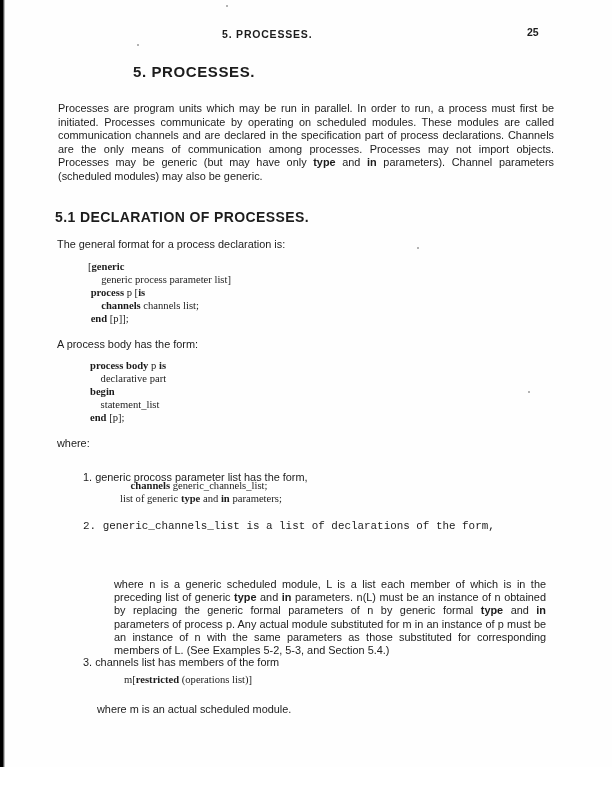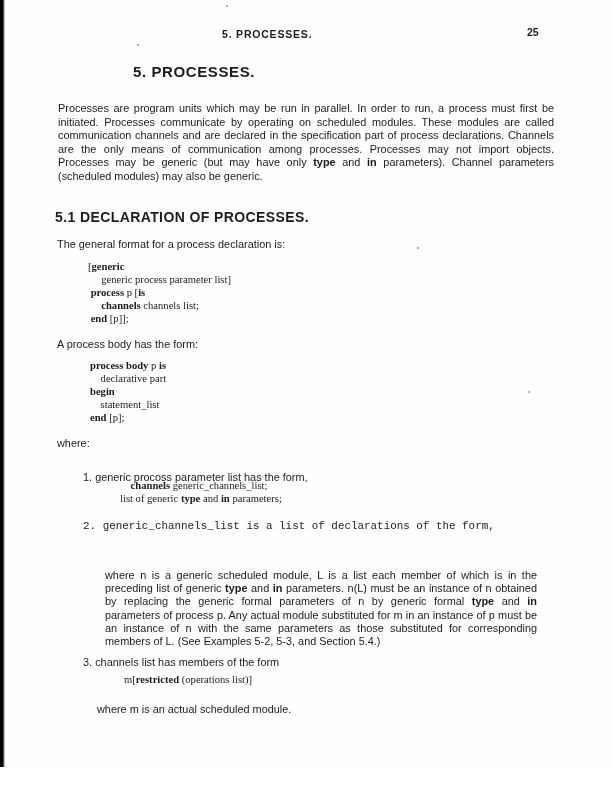--- a/index.html
+++ b/index.html
@@ -63,21 +63,21 @@
   .list-item {
     position: absolute; margin: 8px;
     font-size: 10.9px; line-height: 13.4px;
   }
   .item1 { left: 75px; top: 463px; }
   .item2 { left: 75px; top: 512px; font-family: Liberation Mono, monospace; }
   .item3 { left: 75px; top: 648px; }
   .where-n {
     position: absolute; left: 97px; top: 561px; width: 432px;
     font-size: 10.9px; line-height: 13.2px;
-    text-align: justify; margin: 8px;
+    text-align: justify; margin: 17px;
   }
   .b { font-weight: 700; }
   .speck {
     position: absolute; width: 2px; height: 2px;
     background: #9a9a9a; border-radius: 50%;
   }
 </style>
 </head>
 <body>
 

